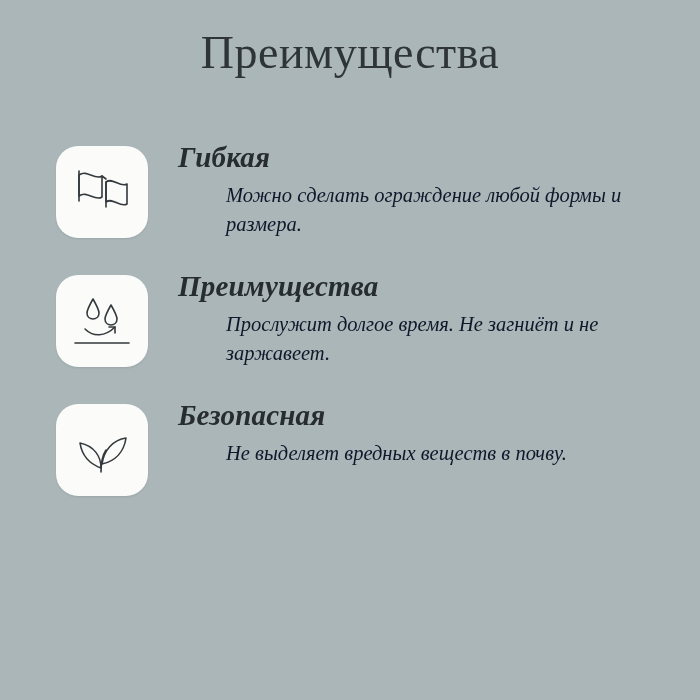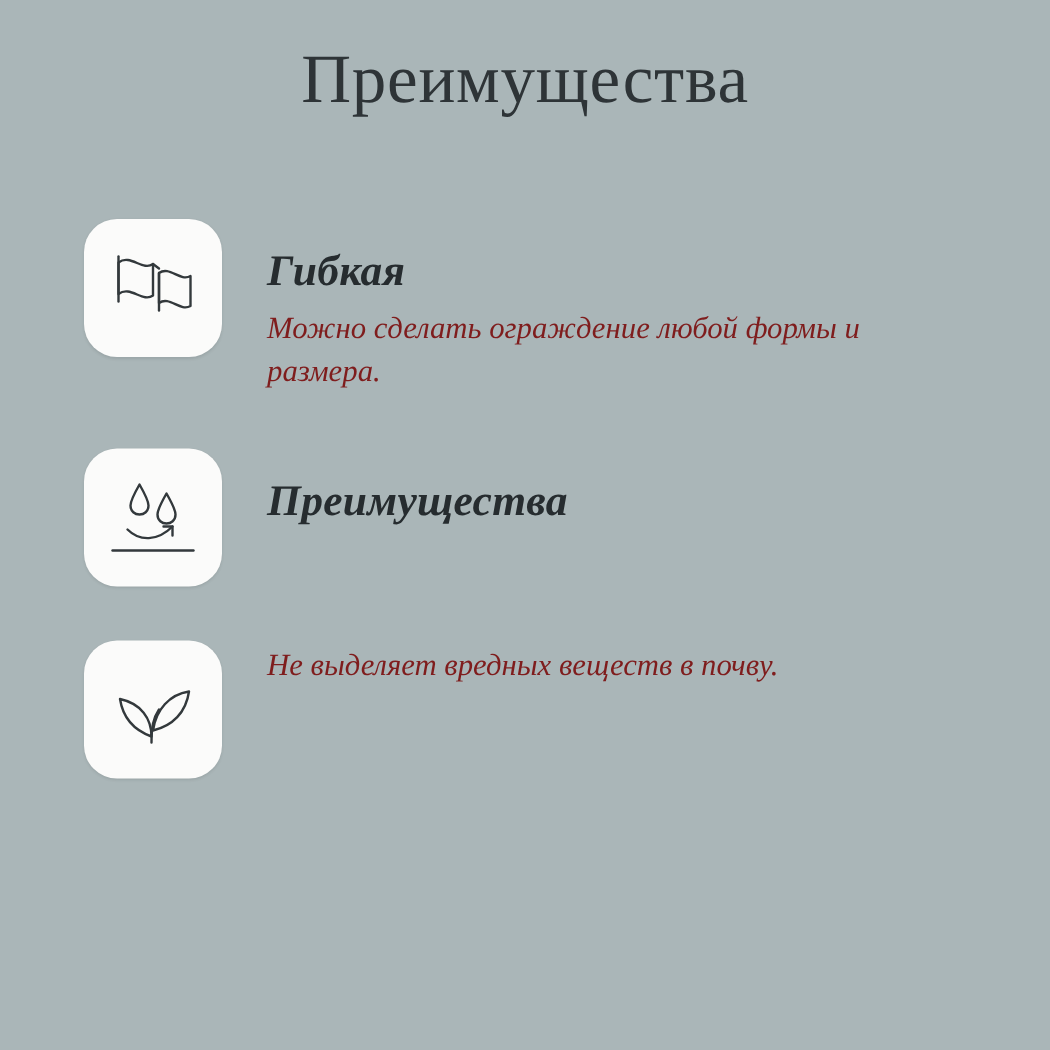--- a/index.html
+++ b/index.html
@@ -61,30 +61,30 @@
     padding-top: 2px;
   }
   .feature-title {
     font-family: "Liberation Serif", serif;
     font-size: 29px;
     font-weight: 700;
     font-style: italic;
     color: #262c2f;
     line-height: 1.1;
     letter-spacing: 0.2px;
-    margin-top: 24px;
   }
   .feature-desc {
     margin-top: 7px;
     font-family: "Liberation Serif", serif;
     font-size: 20.5px;
     font-style: italic;
-    color: #7f1d1d;
+    color: #0f172a;
     line-height: 1.42;
     max-width: 440px;
+    margin-left: 48px;
   }
   .logo {
     position: absolute;
     left: 48px;
     bottom: 38px;
     display: flex;
     align-items: center;
   }
   .logo-leaf {
     width: 17px;
@@ -133,34 +133,36 @@
             <path d="M22 8 C26 15 28 19 28 22 C28 26 25 28 22 28 C19 28 16 26 16 22 C16 19 18 15 22 8 Z"></path>
             <path d="M40 14 C44 21 46 25 46 28 C46 32 43 34 40 34 C37 34 34 32 34 28 C34 25 36 21 40 14 Z"></path>
             <path d="M14 38 C22 46 34 46 44 36"></path>
             <path d="M44 36 L38 36 M44 36 L44 42"></path>
             <path d="M4 52 L58 52"></path>
           </g>
         </svg>
       </div>
       <div class="feature-text">
         <div class="feature-title">Преимущества</div>
+        <div class="feature-desc">Прослужит долгое время. Не загниёт и не заржавеет.</div>
       </div>
     </div>
 
     <div class="feature">
       <div class="icon-box">
         <svg width="60" height="52" viewBox="0 0 60 52">
           <g fill="none" stroke="#33393c" stroke-width="1.6" stroke-linejoin="round" stroke-linecap="round">
             <path d="M29 44 C29 32 22 22 8 19 C10 32 18 40 29 44 Z"></path>
             <path d="M30 40 C32 26 41 16 54 14 C52 28 43 37 30 40 Z"></path>
             <path d="M29 48 C29 38 30 32 34 26"></path>
           </g>
         </svg>
       </div>
       <div class="feature-text">
+        <div class="feature-title">Безопасная</div>
         <div class="feature-desc">Не выделяет вредных веществ в почву.</div>
       </div>
     </div>
 
   </div>
 
 
 </div>
 
 </body></html>

